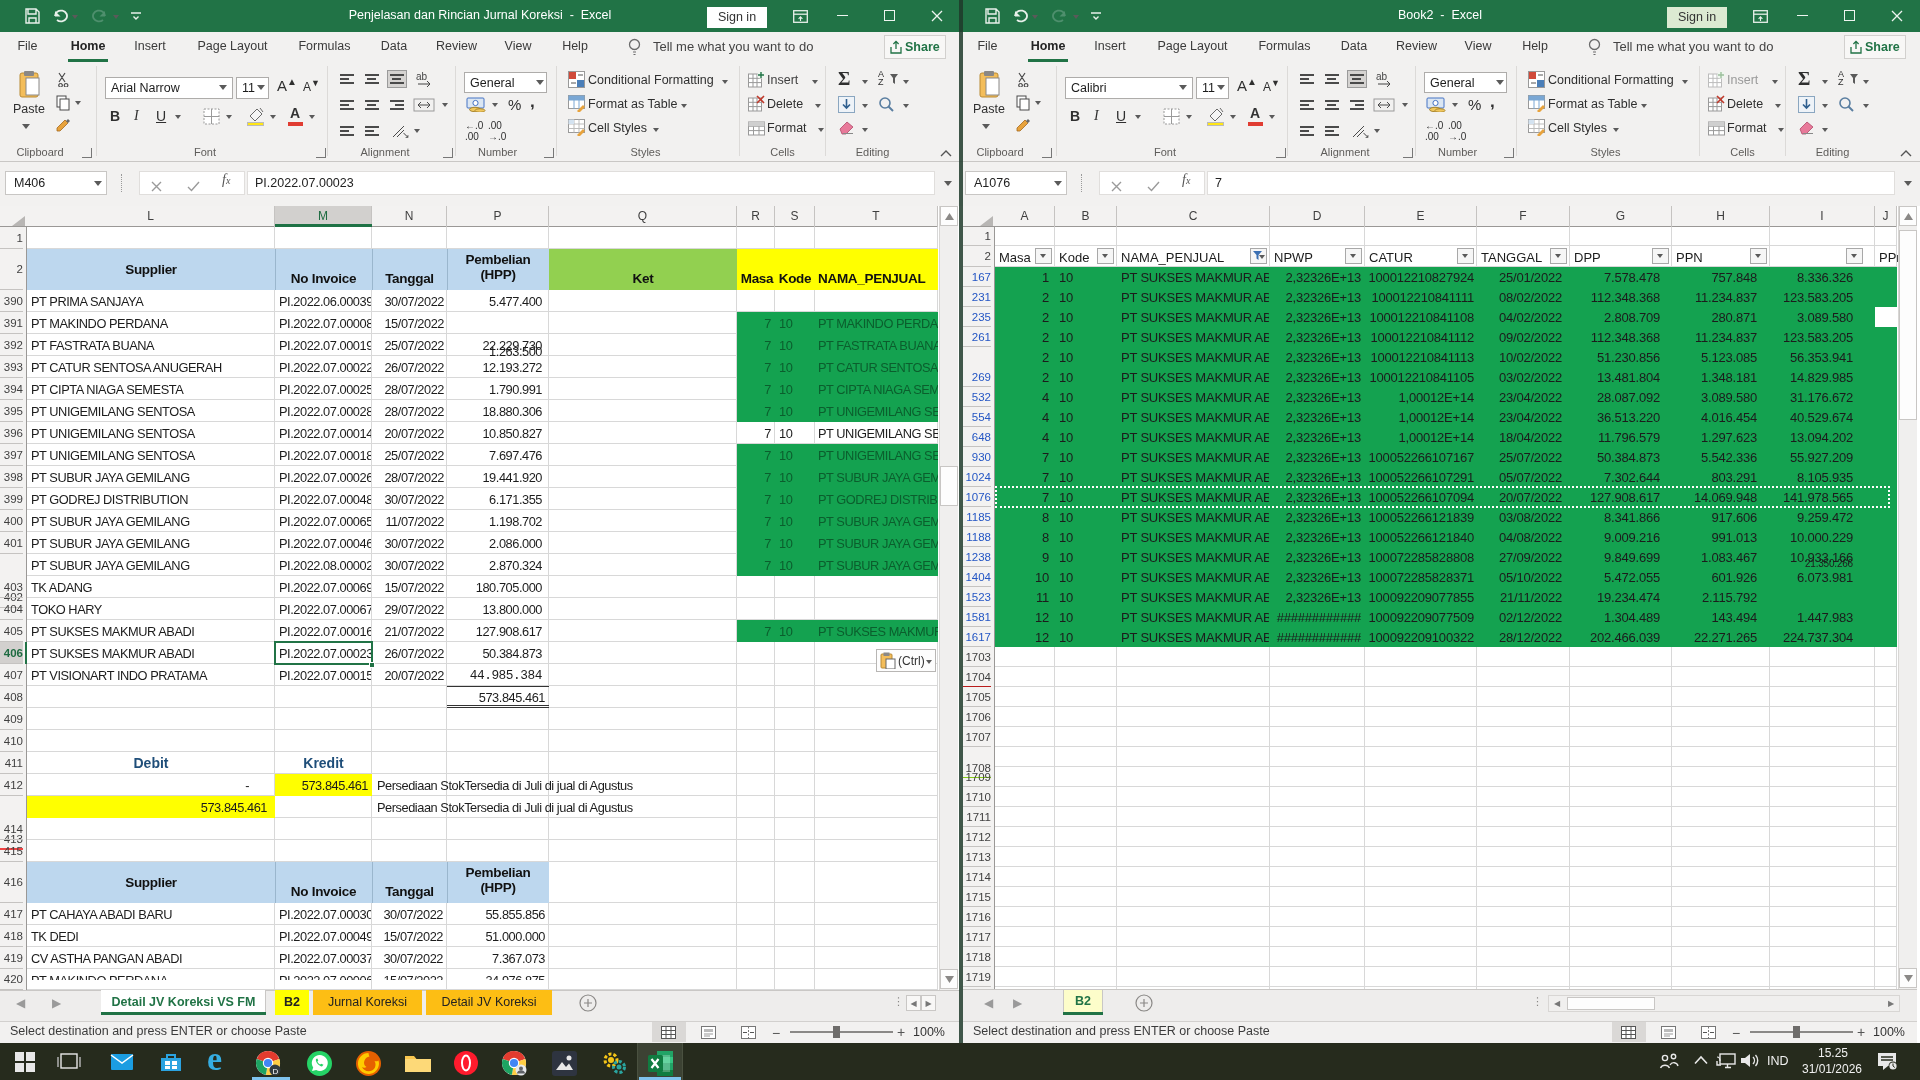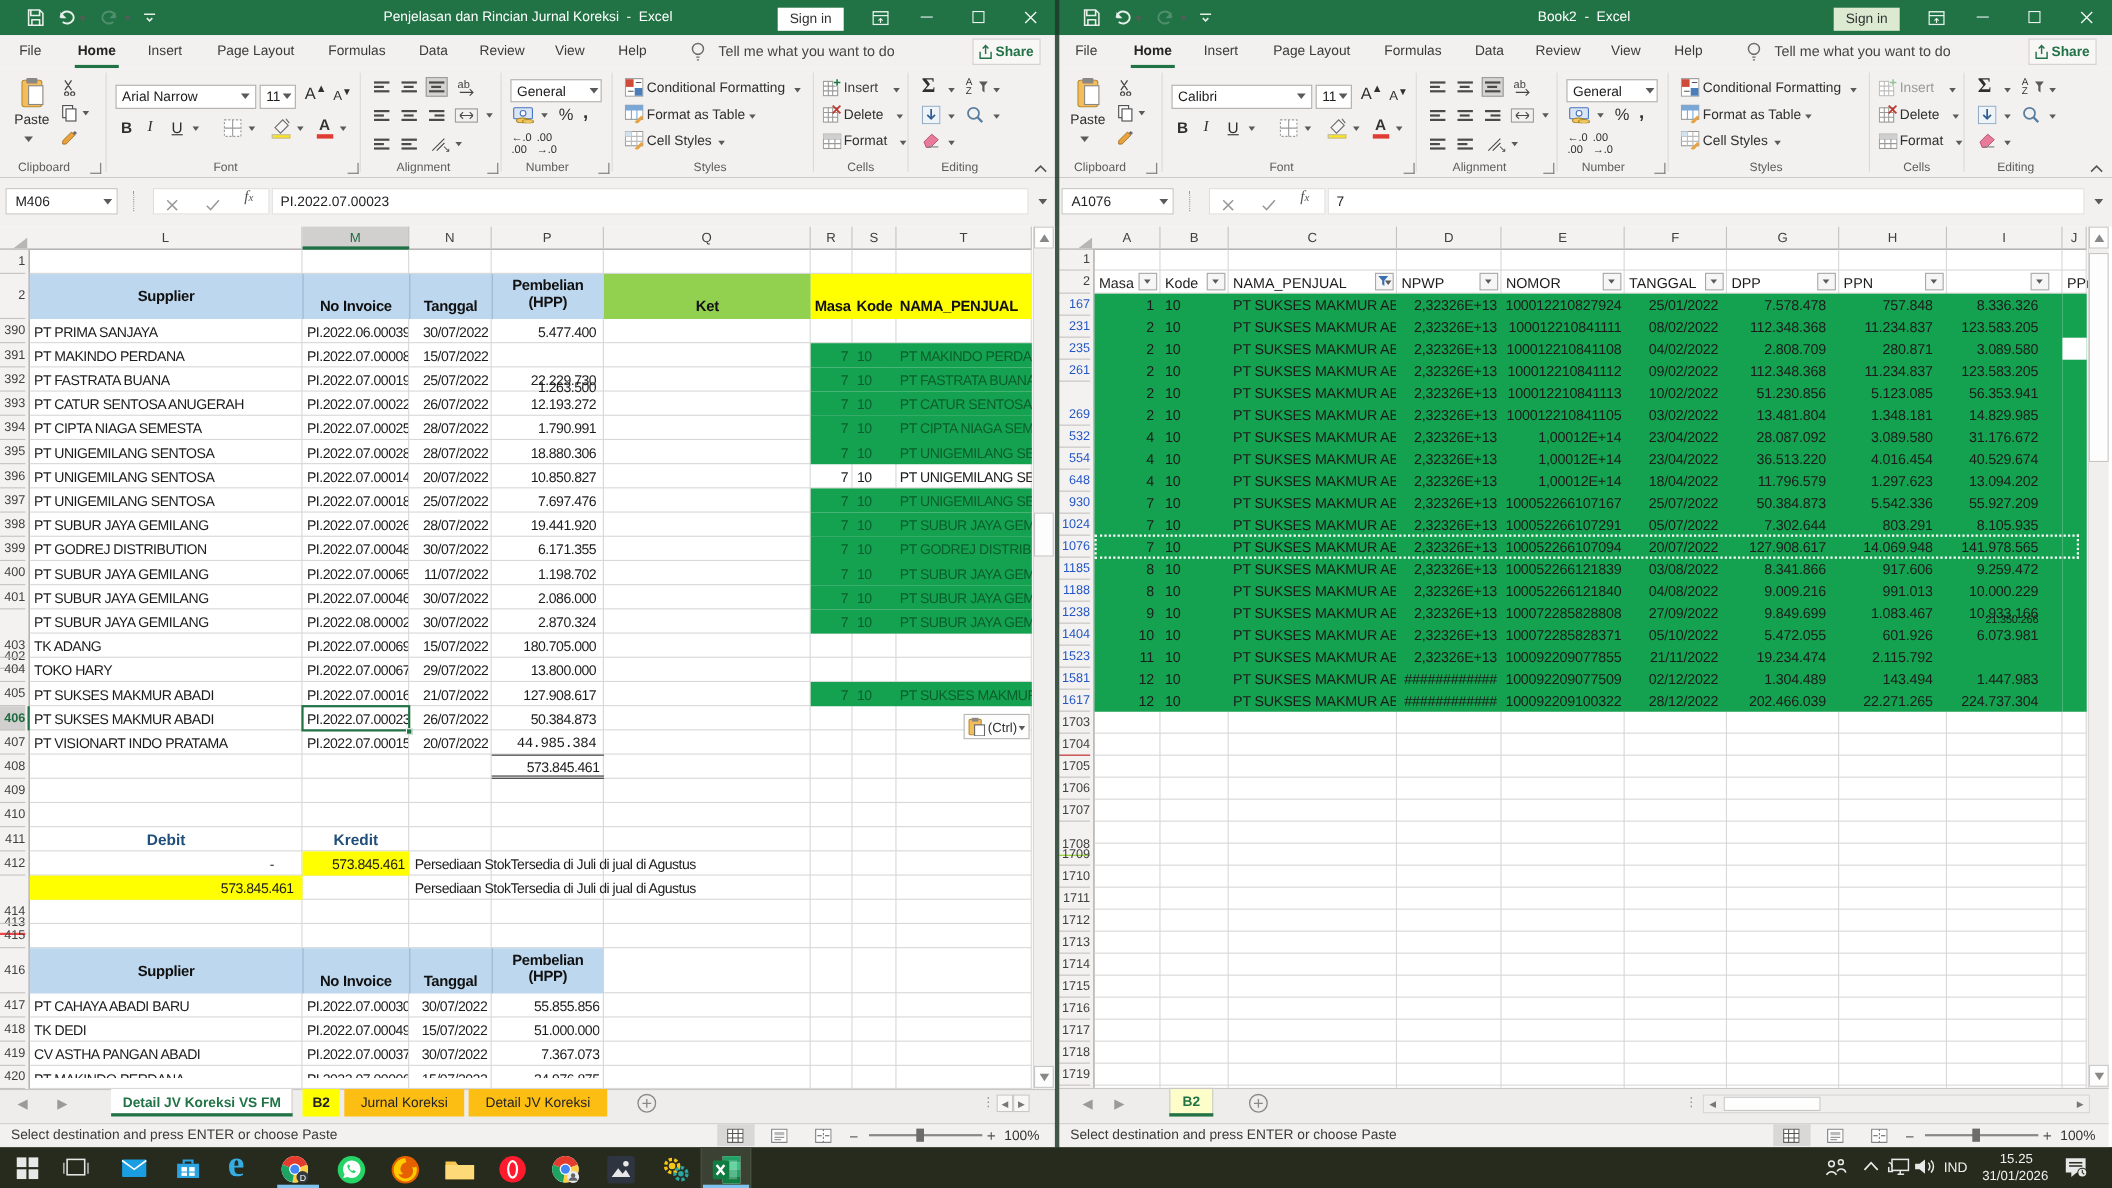--- a/index.html
+++ b/index.html
@@ -933,21 +933,21 @@
 <div class="cell txt" style="left:1121px;top:250px;width:129px;font-size:13px;">NAMA_PENJUAL</div>
 <div class="fbtn" style="left:1250px;top:248px;"></div>
 <svg class="ab" style="left:1252px;top:250px;" width="13" height="12" viewBox="0 0 13 12">
     <path d="M1 1 h9 l-3.5 4 v5 l-2 -1.5 v-3.5 z" fill="#3b6fb2"></path>
     <path d="M8 9 l4 4 M12 9 l-4 4" stroke="#444" stroke-width="0"></path>
   </svg>
 <div class="car2" style="left:1259px;top:255px;"></div>
 <div class="cell txt" style="left:1274px;top:250px;width:71px;font-size:13px;">NPWP</div>
 <div class="fbtn" style="left:1345px;top:248px;"></div>
 <div class="car2" style="left:1350px;top:254px;"></div>
-<div class="cell txt" style="left:1369px;top:250px;width:88px;font-size:13px;">NOMOR</div>
+<div class="cell txt" style="left:1369px;top:250px;width:88px;font-size:13px;">CATUR</div>
 <div class="fbtn" style="left:1457px;top:248px;"></div>
 <div class="car2" style="left:1462px;top:254px;"></div>
 <div class="cell txt" style="left:1481px;top:250px;width:69px;font-size:13px;">TANGGAL</div>
 <div class="fbtn" style="left:1550px;top:248px;"></div>
 <div class="car2" style="left:1555px;top:254px;"></div>
 <div class="cell txt" style="left:1574px;top:250px;width:78px;font-size:13px;">DPP</div>
 <div class="fbtn" style="left:1652px;top:248px;"></div>
 <div class="car2" style="left:1657px;top:254px;"></div>
 <div class="cell txt" style="left:1676px;top:250px;width:74px;font-size:13px;">PPN</div>
 <div class="fbtn" style="left:1750px;top:248px;"></div>

